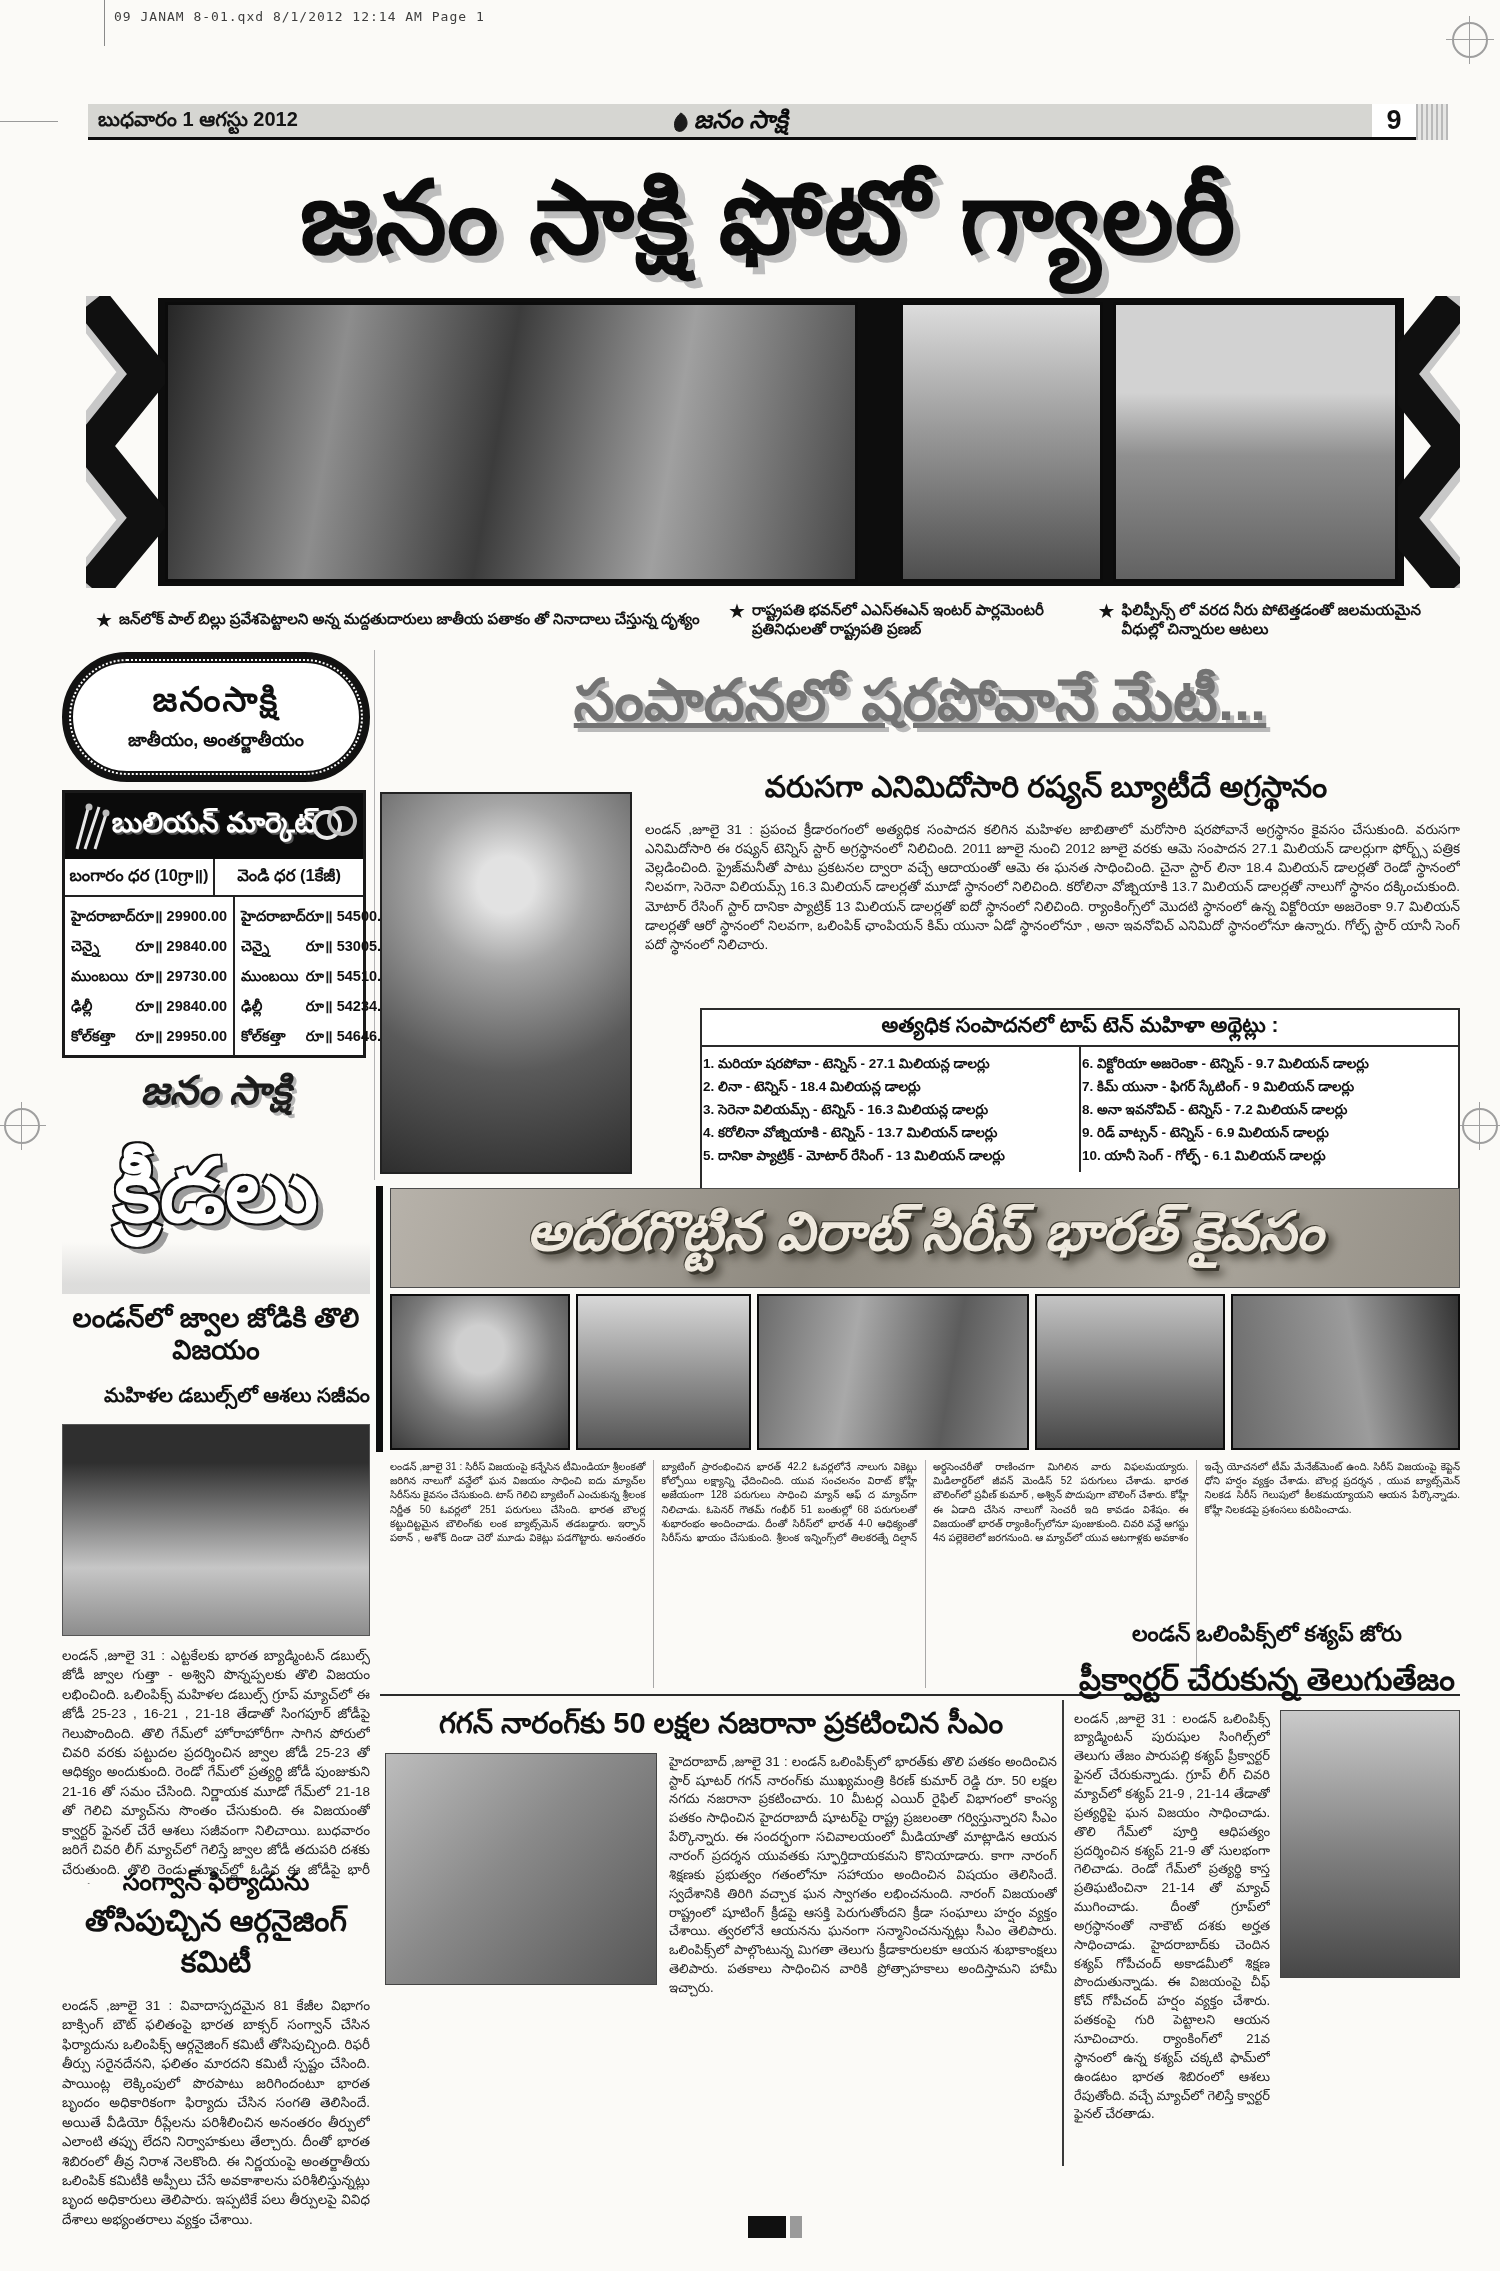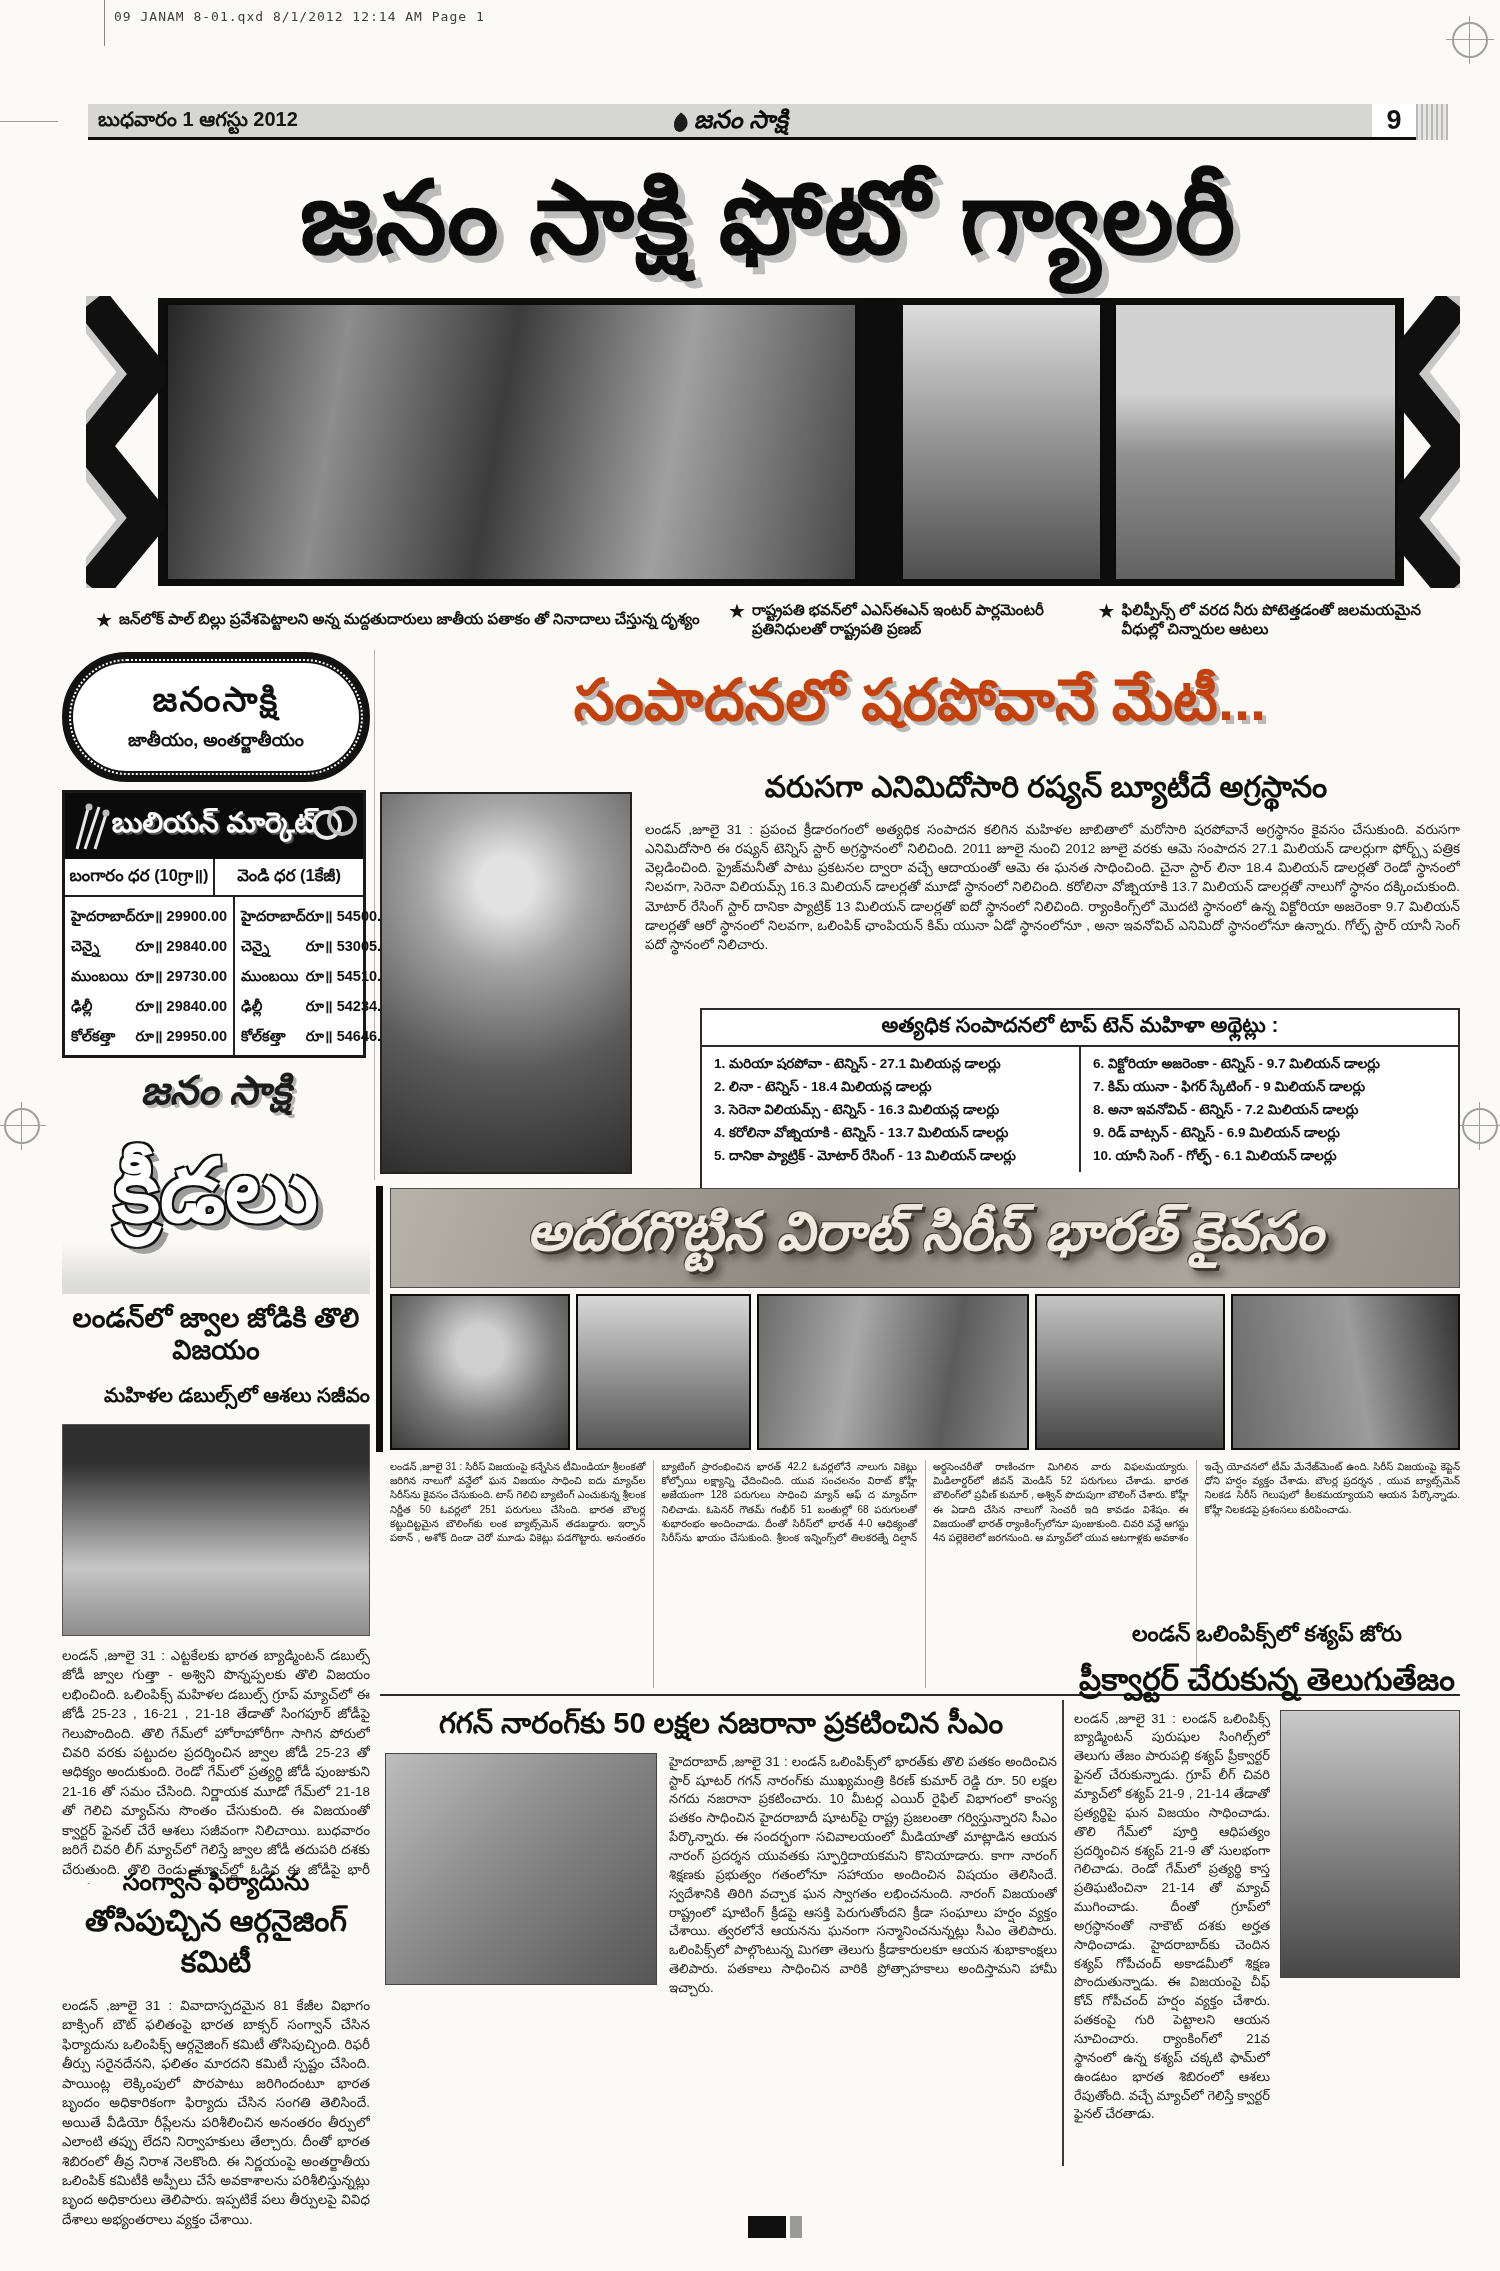--- a/index.html
+++ b/index.html
@@ -92,31 +92,31 @@
   .ph-badminton{position:relative;margin-top:12px;width:308px;height:212px;box-sizing:border-box;border:1px solid #555;
        background:linear-gradient(180deg,#2f2f2f 0 18%,#787878 42%,#c6c6c6 68%,#8d8d8d);}
   .bodytxt{font-size:13.5px;line-height:1.44;text-align:justify;color:#1a1a1a;overflow:hidden;}
   .jwala-body{margin-top:10px;height:238px;}
   .committee{top:1868px;}
   .hl-25{font-size:24px;font-weight:bold;text-align:center;}
   .hl-31{font-size:30px;font-weight:800;text-align:center;margin-top:2px;}
   .committee-body{margin-top:10px;height:260px;}
 
   
-  .sh-hl{left:380px;top:666px;width:1080px;text-align:center;font-size:58px;font-weight:800;color:#c2410c;
-         text-shadow:4px 4px 0 #b9b9b9;white-space:nowrap;}
+  .sh-hl{left:380px;top:666px;width:1080px;text-align:center;font-size:58px;font-weight:800;color:#737373;
+         text-shadow:4px 4px 0 #b9b9b9;white-space:nowrap;text-decoration:underline;}
   .sh-sub{left:632px;top:770px;width:828px;text-align:center;font-size:30px;font-weight:800;}
   .ph-sharapova{left:380px;top:792px;width:252px;height:382px;box-sizing:border-box;border:2px solid #222;
          background:radial-gradient(circle at 50% 24%,#e2e2e2 0 9%,#a6a6a6 26%,#5a5a5a 60%,#2e2e2e);}
   .sh-body{left:645px;top:820px;width:815px;height:186px;font-size:13.5px;line-height:1.42;text-align:justify;overflow:hidden;}
   .sh-table{left:700px;top:1008px;width:760px;height:204px;box-sizing:border-box;border:2px solid #2b2b2b;background:#fff;}
   .sh-tbl-title{height:35px;border-bottom:2px solid #2b2b2b;display:flex;align-items:center;justify-content:center;
          font-size:21px;font-weight:bold;}
   .sh-tbl-body{display:flex;height:125px;}
-  .sh-tbl-col{flex:1;padding:5px 12px;box-sizing:border-box;}
+  .sh-tbl-col{flex:1;padding:5px 1px;box-sizing:border-box;}
   .sh-tbl-col:first-child{border-right:2px solid #2b2b2b;}
   .sh-tbl-row{font-size:13.5px;font-weight:bold;line-height:23px;white-space:nowrap;overflow:hidden;}
 
   
   .crk-bar{left:376px;top:1186px;width:7px;height:266px;background:#0e0e0e;}
   .crk-banner{left:390px;top:1188px;width:1070px;height:100px;box-sizing:border-box;border:1px solid #4c4c4c;
        background:linear-gradient(110deg,#b7b2aa,#8e897f 40%,#aaa59b 75%,#948f86);
        display:flex;align-items:center;justify-content:center;}
   .crk-hl{font-size:54px;font-weight:800;font-style:italic;color:#efe9de;white-space:nowrap;
        text-shadow:-1px -1px 0 #3b382f,3px 3px 0 #3b382f,7px 7px 8px #4a463c;}

